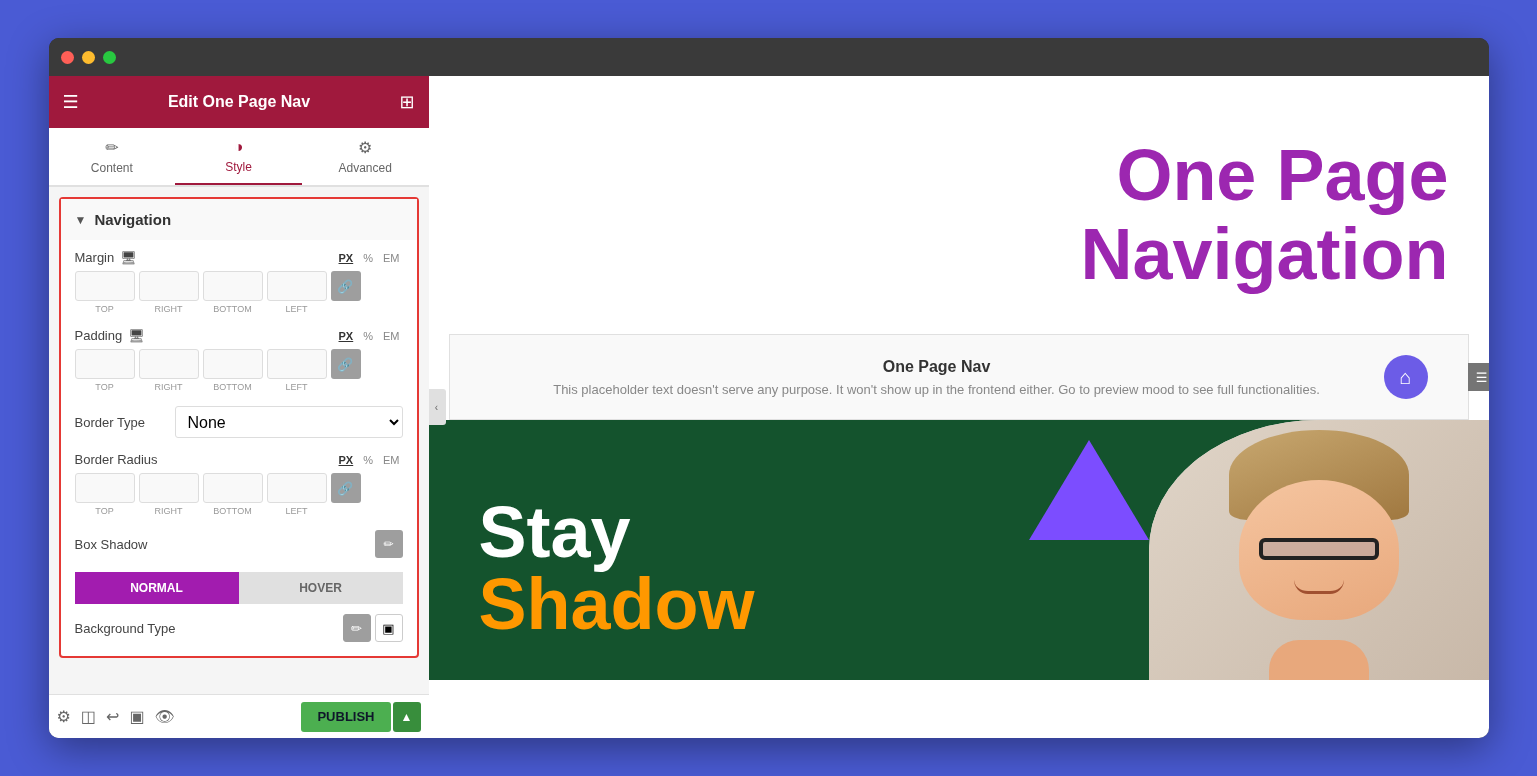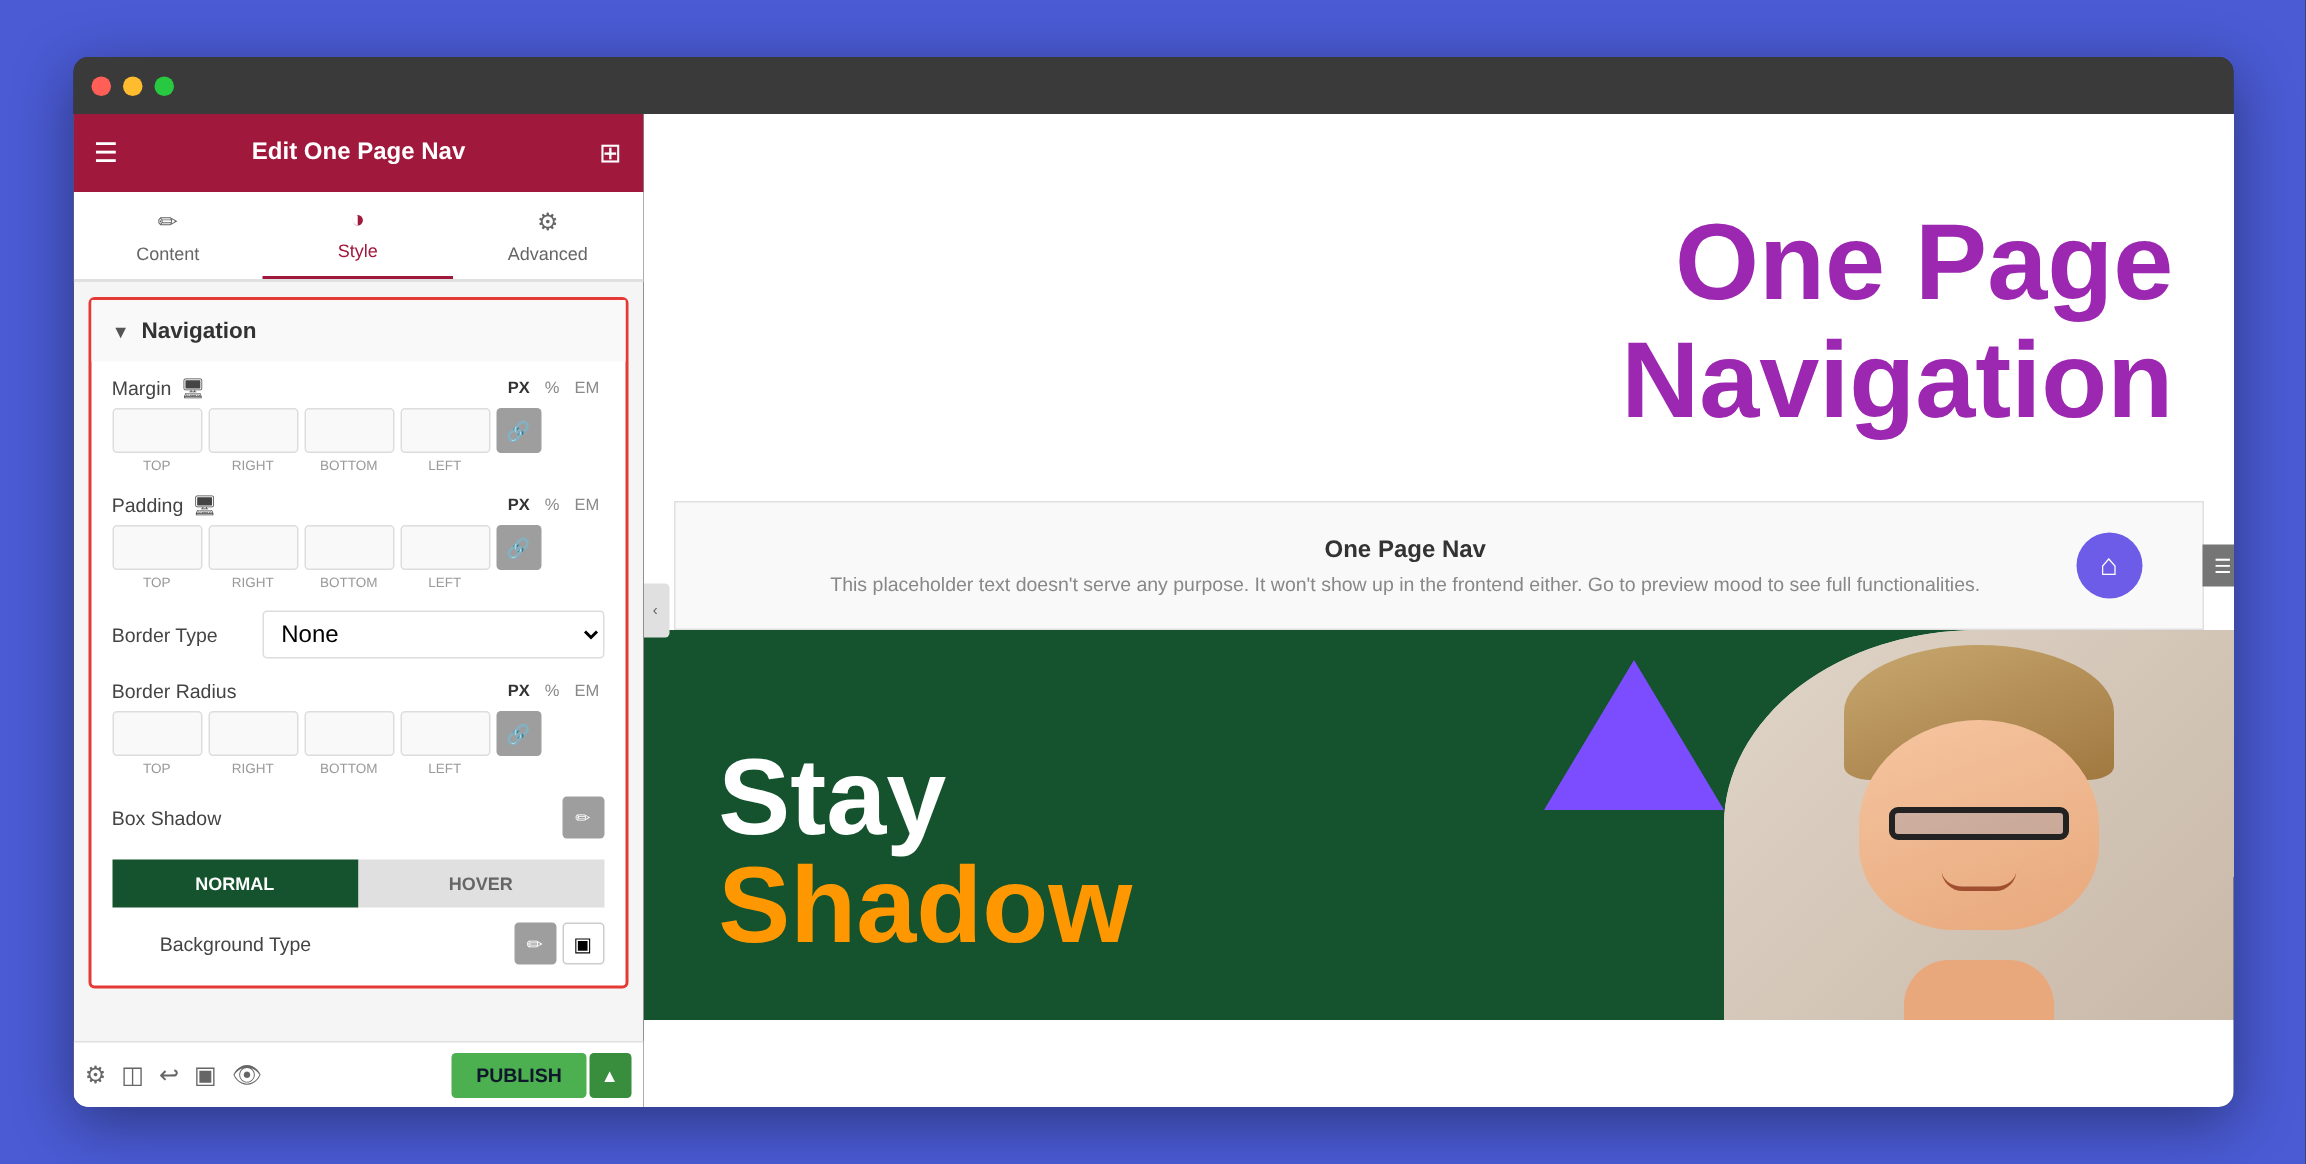--- a/index.html
+++ b/index.html
@@ -148,20 +148,21 @@
       color: #888;
     }
     .unit-btn {
       cursor: pointer;
       padding: 1px 3px;
       border-radius: 2px;
     }
     .unit-btn.active {
       color: #333;
       font-weight: bold;
+      text-decoration: underline;
     }
     .input-group-4 {
       display: flex;
       gap: 4px;
       align-items: center;
     }
     .input-group-4 input {
       width: 60px;
       height: 30px;
       border: 1px solid #ddd;
@@ -243,37 +244,36 @@
       height: 32px;
       display: flex;
       align-items: center;
       justify-content: center;
       font-size: 12px;
       font-weight: bold;
       cursor: pointer;
       border: none;
     }
     .toggle-btn.active {
-      background: #14532d;
+      background: #a21caf;
       color: white;
     }
     .toggle-btn.inactive {
       background: #e0e0e0;
       color: #666;
     }
     .bg-type-row {
       display: flex;
       align-items: center;
       justify-content: space-between;
       margin-top: 10px;
     }
     .bg-type-label {
       font-size: 13px;
       color: #444;
-      margin-left: 32px;
     }
     .bg-type-btns {
       display: flex;
       gap: 4px;
     }
     .bg-type-btn {
       width: 28px; height: 28px;
       border-radius: 3px;
       display: flex;
       align-items: center;

